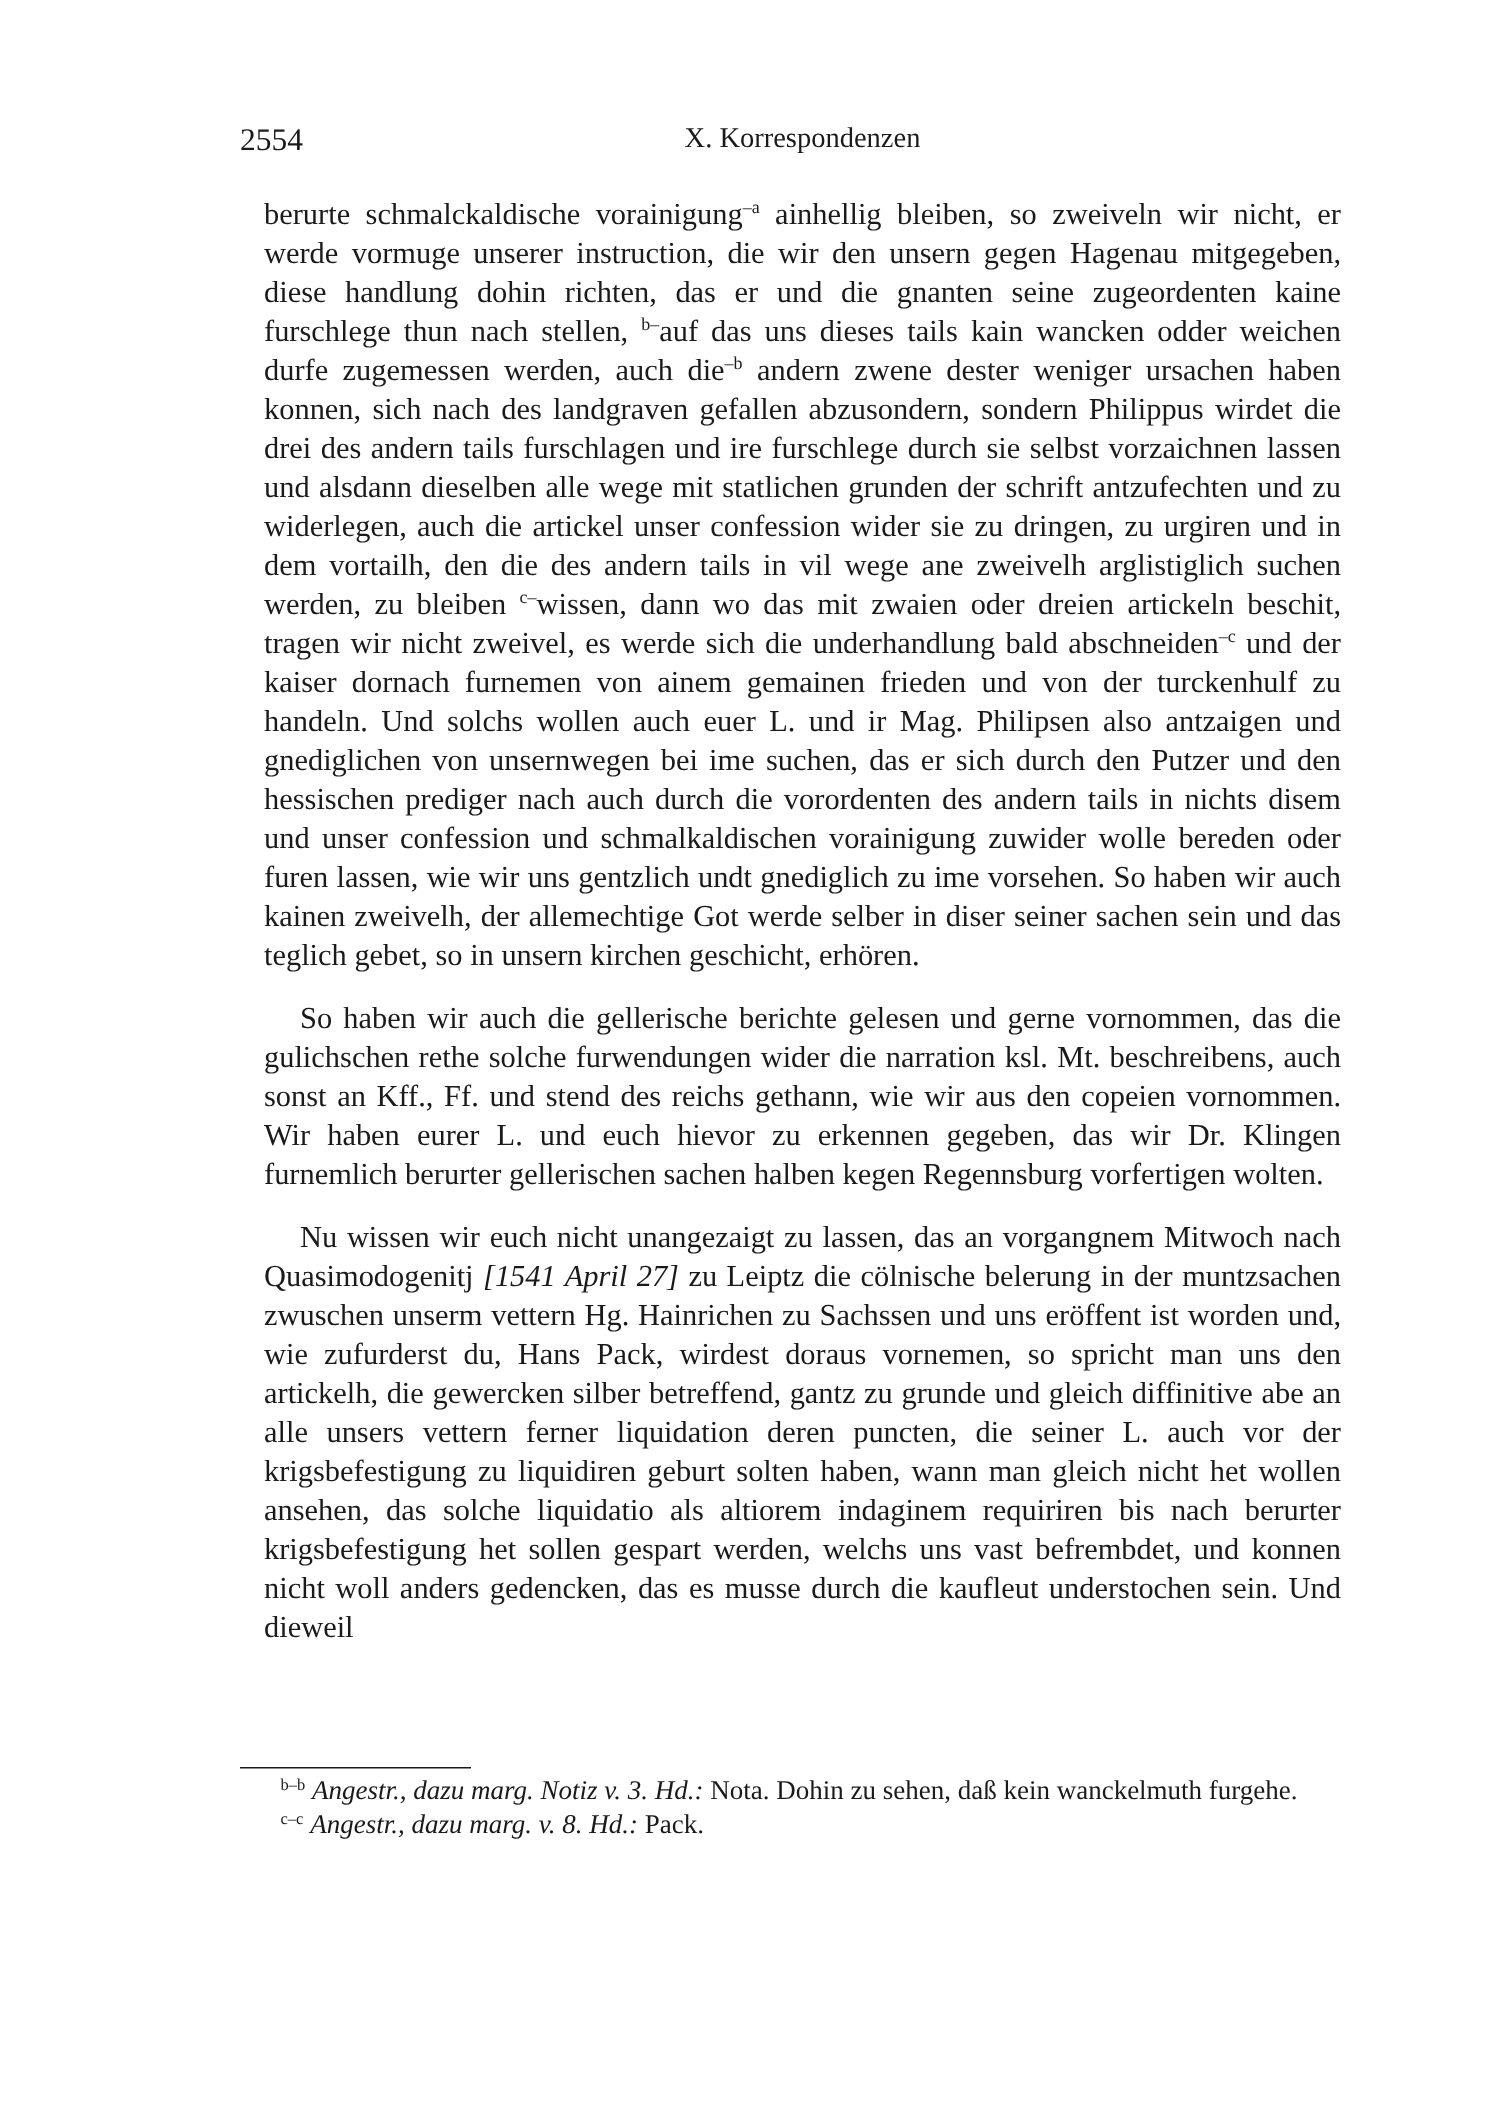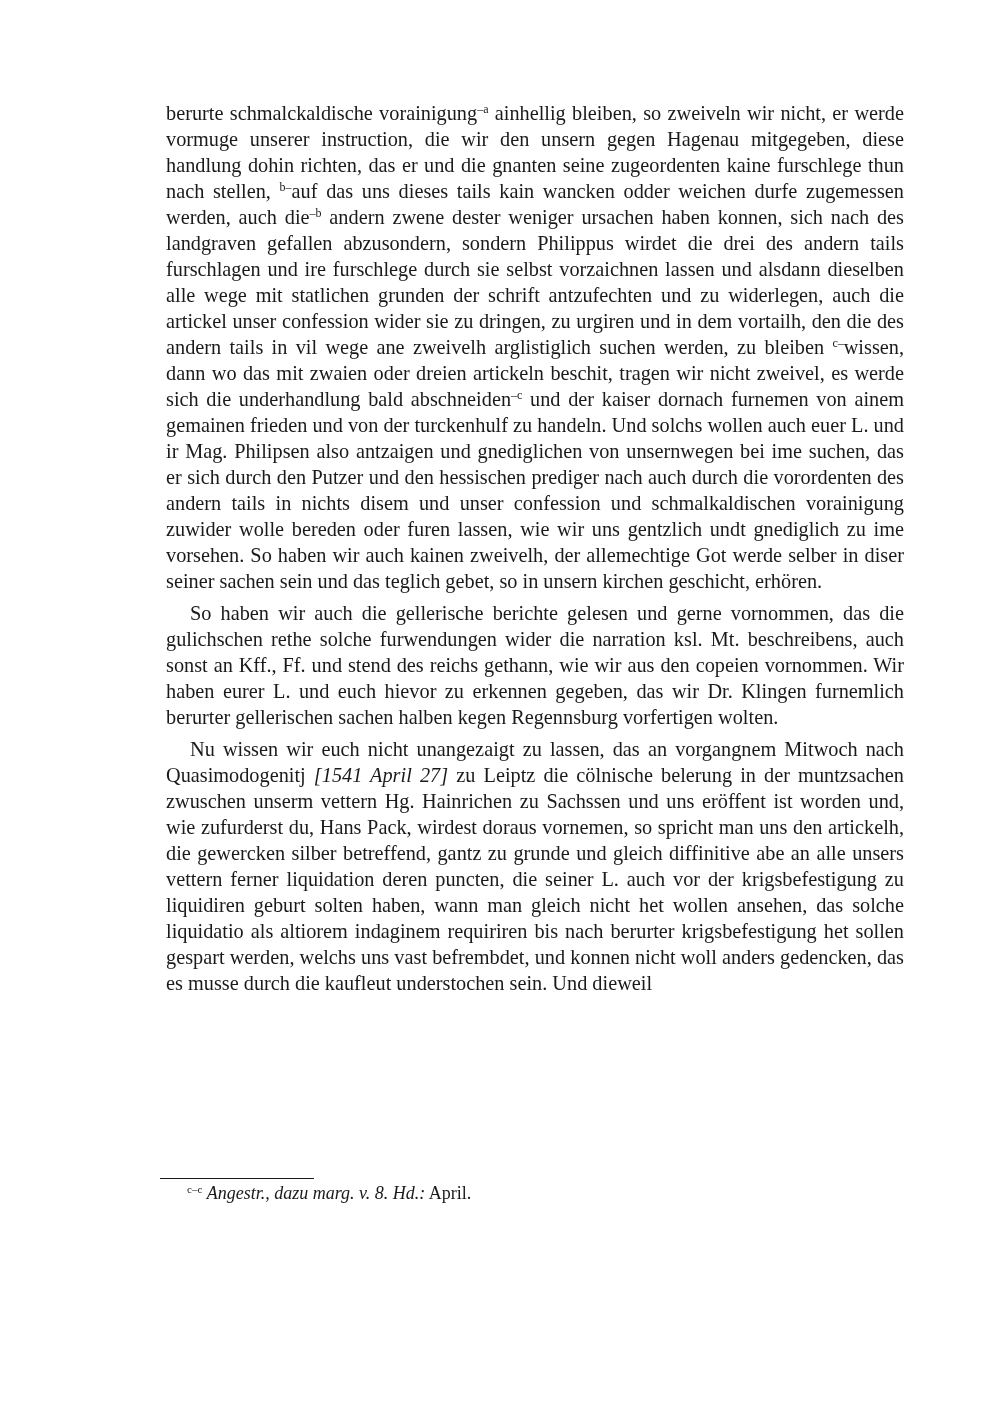--- a/index.html
+++ b/index.html
@@ -41,21 +41,21 @@
     font-size: 19px;
   }
   .body-text {
     margin-top: 22px;
     font-size: 20.3px;
     line-height: 26px;
     text-align: justify;
     hyphens: manual;
   }
   .body-text p {
-    margin: 6px;
+    margin: 16px;
   }
   .body-text p.indent {
     text-indent: 24px;
   }
   sup.mark {
     font-size: 12px;
     line-height: 0;
     vertical-align: 7px;
   }
   em { font-style: italic; }
@@ -80,26 +80,31 @@
   }
   .footnote sup.mark {
     font-size: 11px;
     vertical-align: 6px;
   }
 </style>
 </head>
 <body>
 
 <div class="page">
+  <div class="running-head">
+    <span class="page-number">2554</span>
+    <span class="section-title">X. Korrespondenzen</span>
+  </div>
 
   <div class="body-text">
     <p><span>berurte schmalckaldische vorainigung</span><sup class="mark">–a</sup><span> ainhellig bleiben, so zweiveln wir nicht, er werde vormuge unserer instruction, die wir den unsern gegen Hagenau mitgegeben, diese handlung dohin richten, das er und die gnanten seine zugeordenten kaine furschlege thun nach stellen, </span><sup class="mark">b–</sup><span>auf das uns dieses tails kain wancken odder weichen durfe zugemessen werden, auch die</span><sup class="mark">–b</sup><span> andern zwene dester weniger ursachen haben konnen, sich nach des landgraven gefallen abzusondern, sondern Philippus wirdet die drei des andern tails furschlagen und ire furschlege durch sie selbst vorzaichnen lassen und alsdann dieselben alle wege mit statlichen grunden der schrift antzufechten und zu widerlegen, auch die artickel unser confession wider sie zu dringen, zu urgiren und in dem vortailh, den die des andern tails in vil wege ane zweivelh arglistiglich suchen werden, zu bleiben </span><sup class="mark">c–</sup><span>wissen, dann wo das mit zwaien oder dreien artickeln beschit, tragen wir nicht zweivel, es werde sich die underhandlung bald abschneiden</span><sup class="mark">–c</sup><span> und der kaiser dornach furnemen von ainem gemainen frieden und von der turckenhulf zu handeln. Und solchs wollen auch euer L. und ir Mag. Philipsen also antzaigen und gnediglichen von unsernwegen bei ime suchen, das er sich durch den Putzer und den hessischen prediger nach auch durch die vorordenten des andern tails in nichts disem und unser confession und schmalkaldischen vorainigung zuwider wolle bereden oder furen lassen, wie wir uns gentzlich undt gnediglich zu ime vorsehen. So haben wir auch kainen zweivelh, der allemechtige Got werde selber in diser seiner sachen sein und das teglich gebet, so in unsern kirchen geschicht, erhören.</span></p>
 
     <p class="indent">So haben wir auch die gellerische berichte gelesen und gerne vornommen, das die gulichschen rethe solche furwendungen wider die narration ksl. Mt. beschreibens, auch sonst an Kff., Ff. und stend des reichs gethann, wie wir aus den copeien vornommen. Wir haben eurer L. und euch hievor zu erkennen gegeben, das wir Dr. Klingen furnemlich berurter gellerischen sachen halben kegen Regennsburg vorfertigen wolten.</p>
 
     <p class="indent"><span>Nu wissen wir euch nicht unangezaigt zu lassen, das an vorgangnem Mitwoch nach Quasimodogenitj </span><em>[1541 April 27]</em><span> zu Leiptz die cölnische belerung in der muntzsachen zwuschen unserm vettern Hg. Hainrichen zu Sachssen und uns eröffent ist worden und, wie zufurderst du, Hans Pack, wirdest doraus vorne­men, so spricht man uns den artickelh, die gewercken silber betreffend, gantz zu grunde und gleich diffinitive abe an alle unsers vettern ferner liquidation deren puncten, die seiner L. auch vor der krigsbefestigung zu liquidiren geburt solten haben, wann man gleich nicht het wollen ansehen, das solche liquidatio als altiorem indaginem requiriren bis nach berurter krigsbefestigung het sollen gespart werden, welchs uns vast befrembdet, und konnen nicht woll anders gedencken, das es musse durch die kaufleut understochen sein. Und dieweil</span></p>
   </div>
 </div>
 
 <div class="footnotes">
   <div class="footnote-rule"></div>
-  <p class="footnote"><sup class="mark">c–c</sup> <em>Angestr., dazu marg. v. 8. Hd.:</em><span> April.</span></p>
+  <p class="footnote"><sup class="mark">b–b</sup> <em>Angestr., dazu marg. Notiz v. 3. Hd.:</em><span> Nota. Dohin zu sehen, daß kein wanckel­muth furgehe.</span></p>
+  <p class="footnote"><sup class="mark">c–c</sup> <em>Angestr., dazu marg. v. 8. Hd.:</em><span> Pack.</span></p>
 </div>
 
 </body></html>

